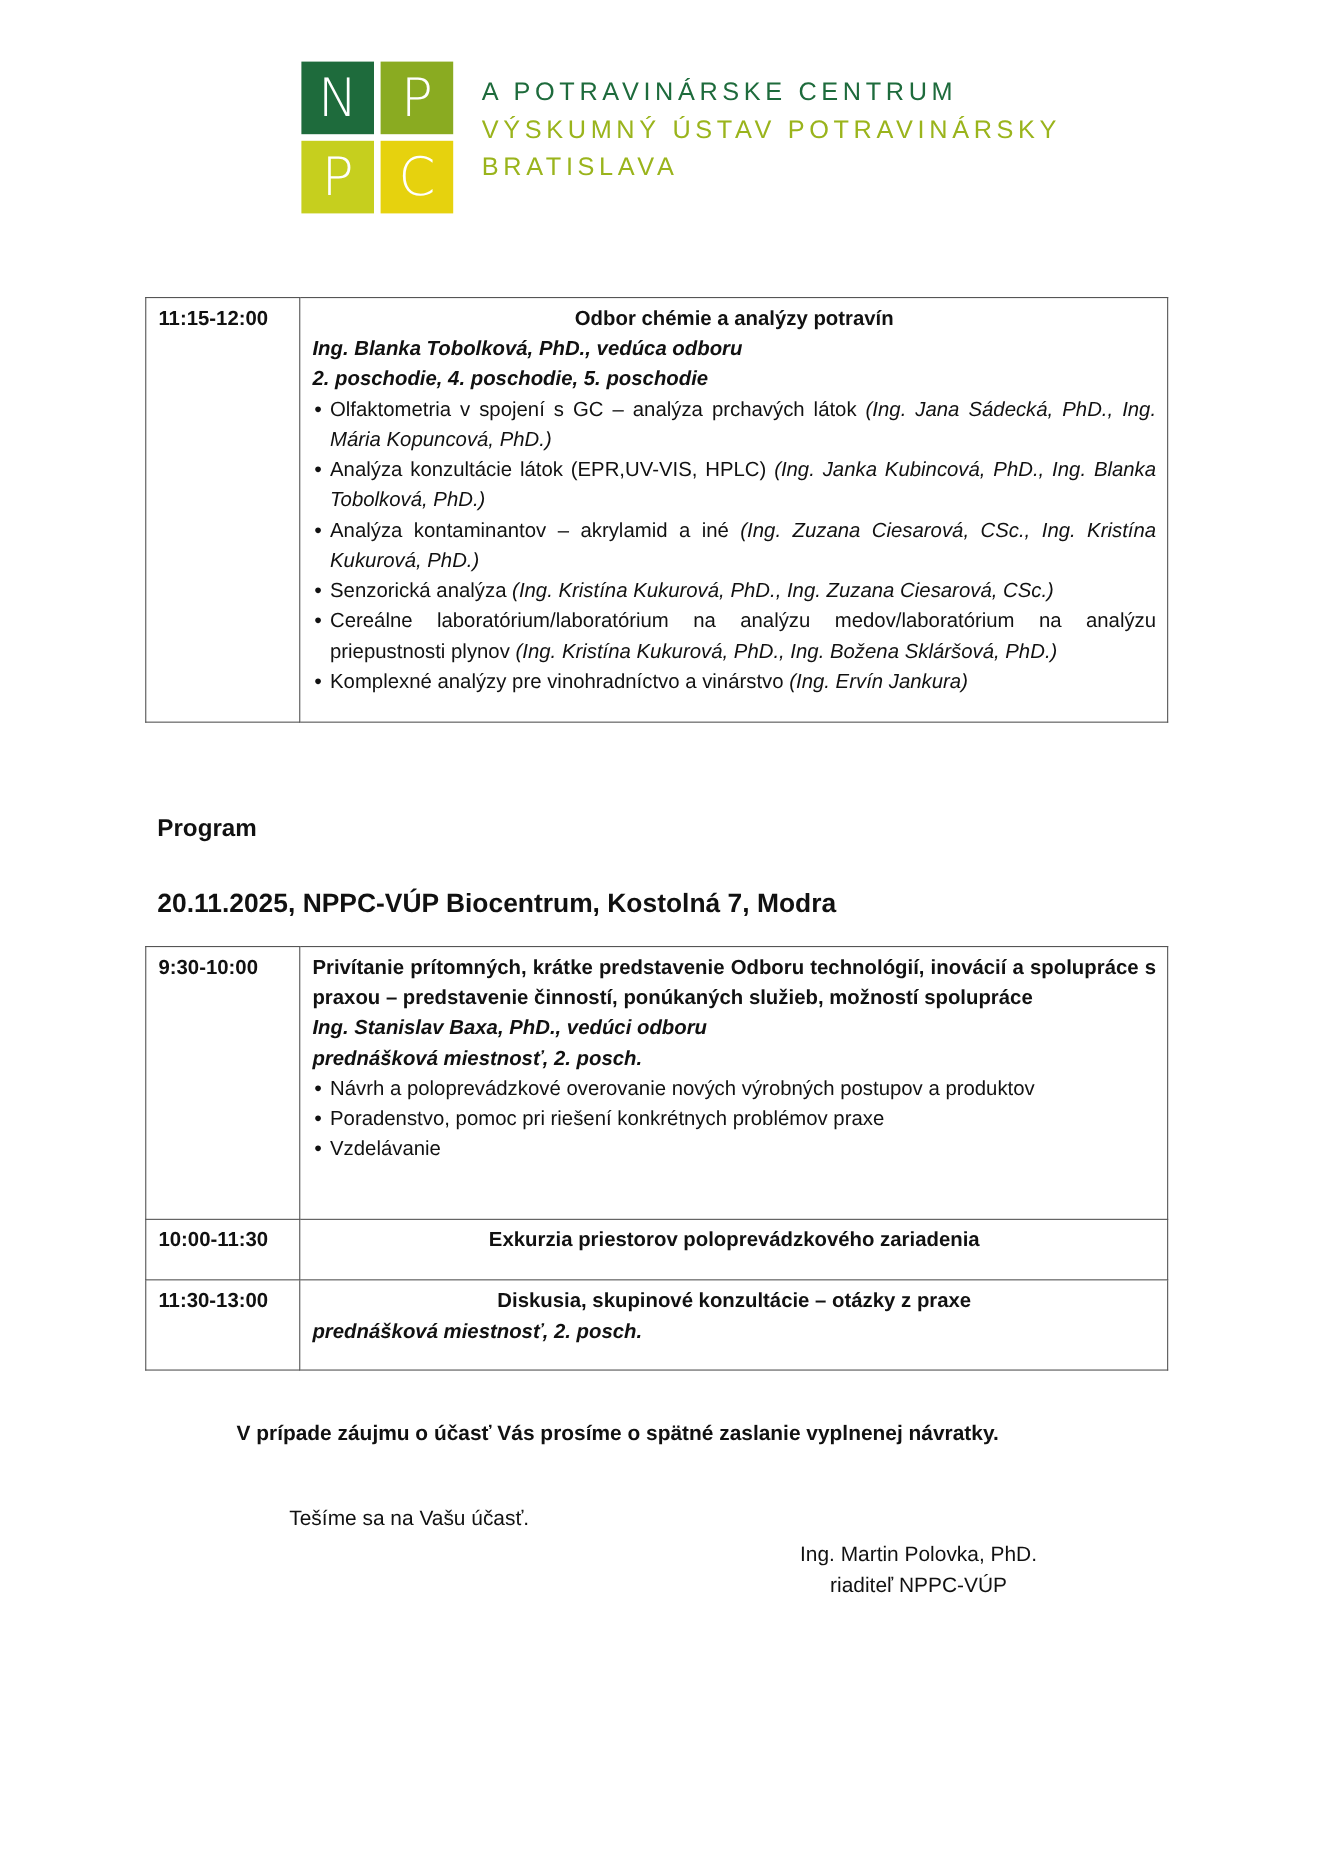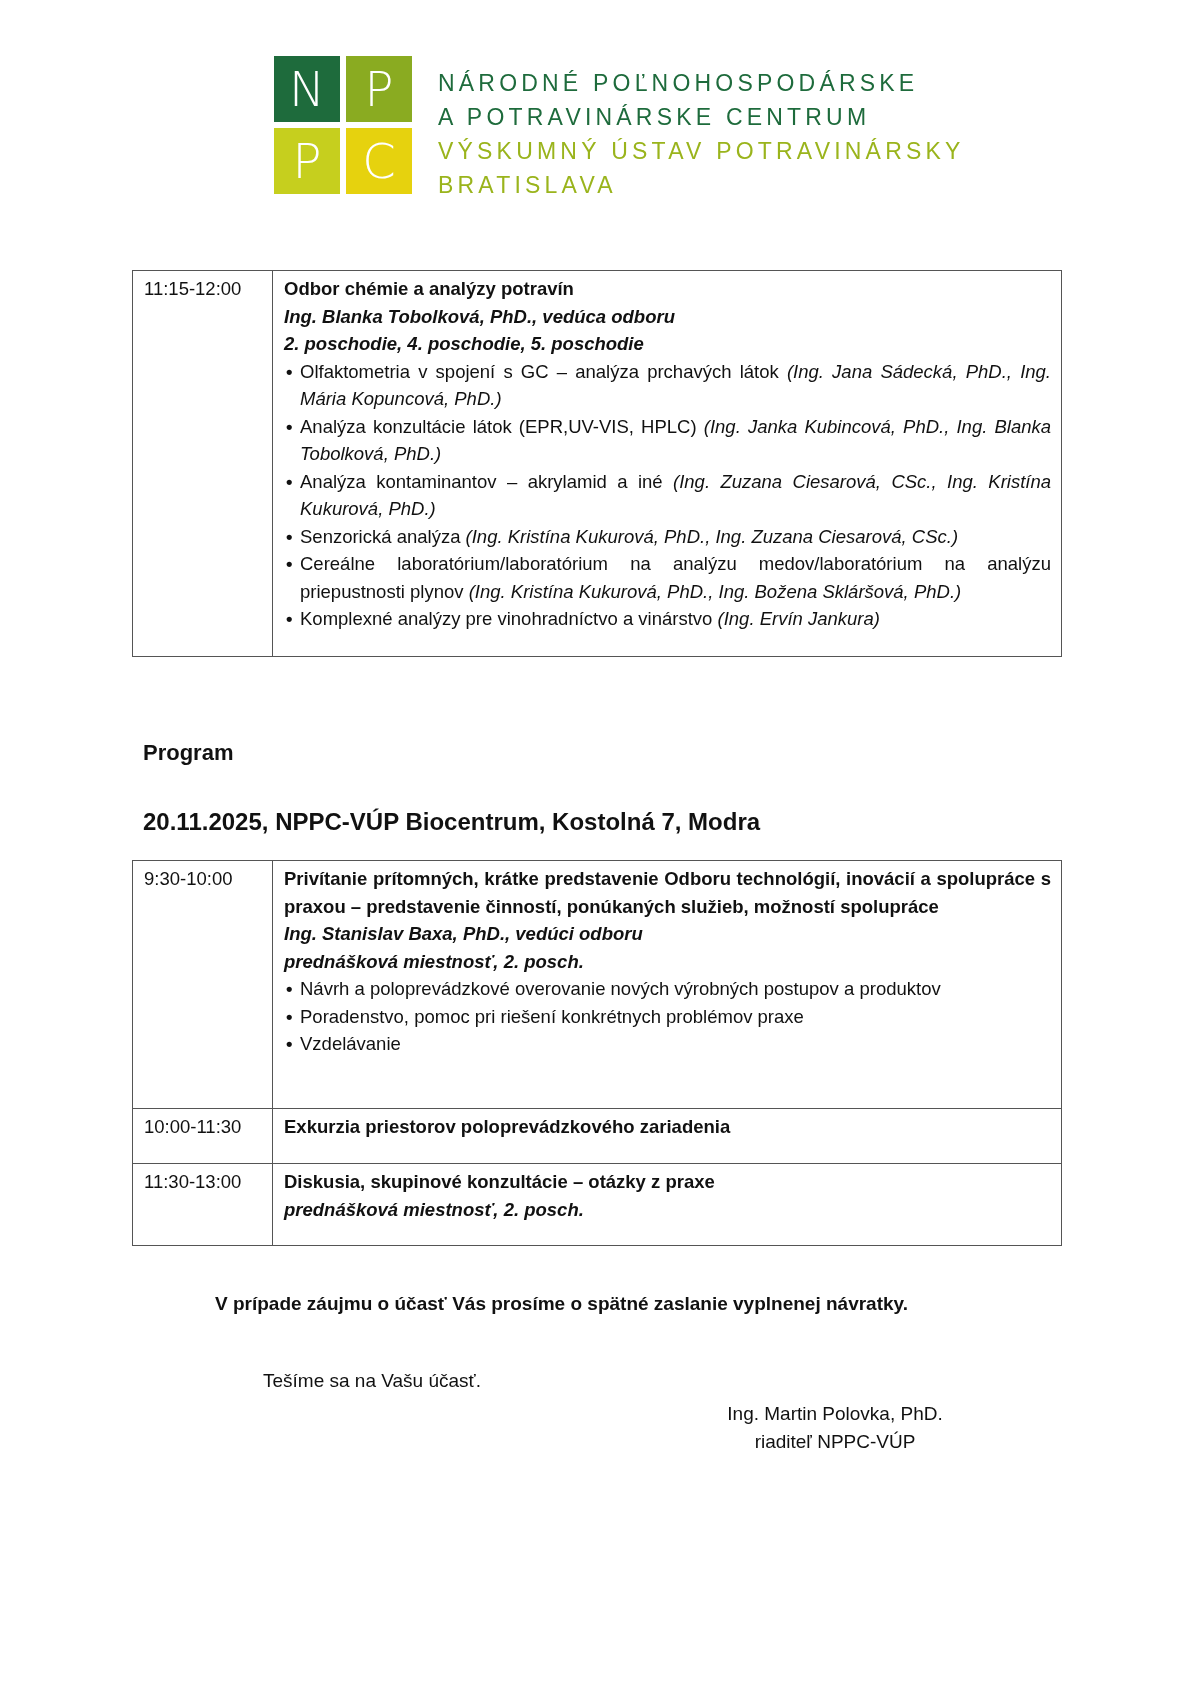--- a/index.html
+++ b/index.html
@@ -5,43 +5,42 @@
   html, body { margin:0; padding:0; background:#fff; }
   body { width:1200px; height:1697px; position:relative; font-family:"Liberation Sans", sans-serif; color:#111; overflow:hidden; }
   .logo { position:absolute; left:274px; top:56px; display:flex; align-items:flex-start; }
   .tiles { display:grid; grid-template-columns:66px 66px; grid-template-rows:66px 66px; gap:6px; }
   .tile { color:#fff; font-family:"DejaVu Sans", sans-serif; font-weight:200; font-size:48px; display:flex; align-items:center; justify-content:center; }
   .logo-text { margin-left:26px; margin-top:10px; font-size:23px; letter-spacing:4.2px; line-height:34px; }
   .lt1 { color:#1e6b3c; }
   .lt2 { color:#9ab41c; }
   table.prog { position:absolute; left:132px; border-collapse:collapse; width:930px; font-family:"Liberation Sans", sans-serif; font-size:18.5px; }
   table.prog td { border:1.3px solid #555; vertical-align:top; padding:4px 10px 10px 11px; line-height:27.5px; }
-  td.time { width:118px; font-weight:normal; }
-  .b { font-weight:bold; }
+  td.time { width:118px; font-weight:bold; }
+  .b { font-weight:bold;text-align:center; }
   .bi { font-weight:bold; font-style:italic; }
   .i { font-style:italic; }
   .just { text-align:justify; }
   ul { margin:0; padding:0; list-style:none; }
   li { position:relative; padding-left:16px; }
   li::before { content:"\2022"; position:absolute; left:2px; top:0; font-weight:bold; }
   .heading { position:absolute; left:143px; font-weight:bold; font-size:22px; }
   .foot { position:absolute; font-size:19px; }
 </style>
 </head>
 <body>
 
 <div class="logo">
   <div class="tiles">
     <div class="tile" style="background:#1e6b3c">N</div>
     <div class="tile" style="background:#8aab21">P</div>
     <div class="tile" style="background:#c6cf1e">P</div>
     <div class="tile" style="background:#e6d20e">C</div>
   </div>
   <div class="logo-text">
-    <div class="lt1">NÁRODNÉ POĽNOHOSPODÁRSKE</div>
     <div class="lt1">A POTRAVINÁRSKE CENTRUM</div>
     <div class="lt2">VÝSKUMNÝ ÚSTAV POTRAVINÁRSKY</div>
     <div class="lt2">BRATISLAVA</div>
   </div>
 </div>
 
 <table class="prog" style="top:270px;">
   <tbody>
       <tr style="height:386px;">
     <td class="time">11:15-12:00</td>

